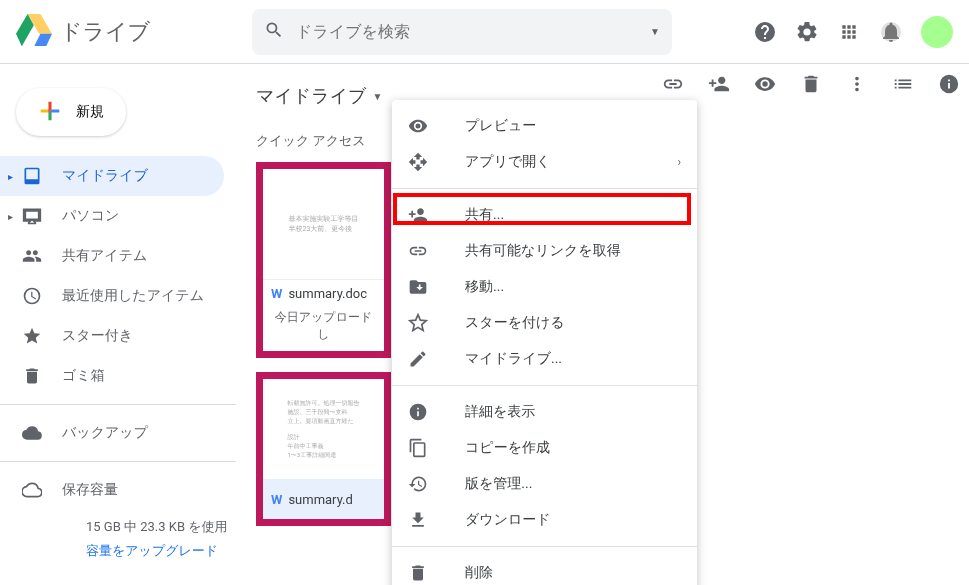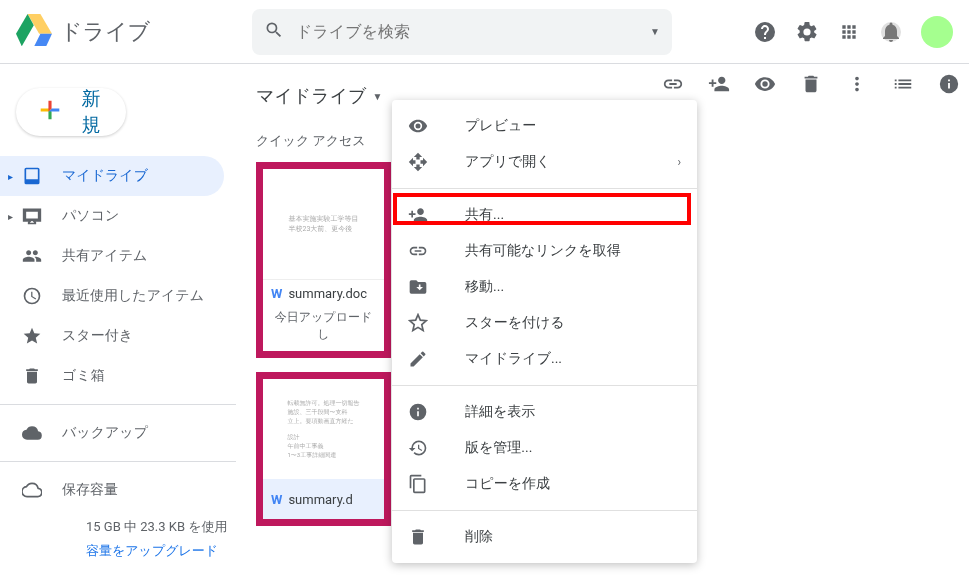--- a/index.html
+++ b/index.html
@@ -10,21 +10,21 @@
 .logo-text { font-size: 22px; color: #5f6368; margin-left: 8px; }
 .search { flex: 1; display: flex; align-items: center; background: #f1f3f4; border-radius: 8px; height: 46px; padding: 0 12px; max-width: 420px; }
 .search .s-icon { color: #5f6368; margin-right: 12px; }
 .search input { flex: 1; border: none; background: transparent; font-size: 16px; color: #0f172a; outline: none; }
 .search .caret { color: #5f6368; font-size: 10px; }
 .header-icons { margin-left: auto; display: flex; align-items: center; gap: 18px; color: #5f6368; }
 .hicon { width: 24px; height: 24px; display: flex; align-items: center; justify-content: center; cursor: pointer; }
 .avatar { width: 32px; height: 32px; border-radius: 50%; background: #a5ff8f; }
 .body-row { display: flex; height: calc(100% - 64px); }
 .sidebar { width: 236px; flex: 0 0 auto; padding-top: 16px; }
-.new-btn { display: flex; align-items: center; gap: 12px; margin: 8px 16px 20px; padding: 10px 20px; border: none; background: #fff; border-radius: 24px; box-shadow: 0 1px 3px rgba(0,0,0,0.2); cursor: pointer; font-size: 19px; color: #0369a1; width: 110px; height: 48px; }
+.new-btn { display: flex; align-items: center; gap: 12px; margin: 8px 16px 20px; padding: 10px 20px; border: none; background: #fff; border-radius: 24px; box-shadow: 0 1px 3px rgba(0,0,0,0.2); cursor: pointer; font-size: 14px; color: #000000; width: 110px; height: 48px; }
 .nav-item { display: flex; align-items: center; height: 40px; padding: 0 0 0 8px; color: #5f6368; cursor: pointer; border-radius: 0 20px 20px 0; margin-right: 12px; font-size: 14px; }
 .nav-item .tri { width: 12px; font-size: 10px; }
 .nav-item .nicon { width: 24px; height: 24px; display: flex; align-items: center; justify-content: center; margin-right: 18px; }
 .nav-item.active { background: #e8f0fe; color: #1967d2; }
 .nav-item.active .nicon svg { fill: #1967d2; }
 .divider { height: 1px; background: #dadce0; margin: 8px 0; }
 .storage { padding: 8px 0 8px 62px; font-size: 13px; color: #5f6368; margin-left: 24px; }
 .storage .upgrade { color: #1a73e8; cursor: pointer; margin-top: 6px; display: block; }
 .main { flex: 1; padding: 8px 16px 0 0; position: relative; }
 .crumbs { display: flex; align-items: center; height: 48px; padding-left: 20px; color: #3c4043; font-size: 18px; }
@@ -313,32 +313,40 @@
     <span class="ricon">
         <svg width="20" height="20" viewBox="0 0 24 24">
           <path d="M12 2a10 10 0 100 20 10 10 0 000-20zm1 15h-2v-6h2v6zm0-8h-2V7h2v2z"></path>
         </svg>
       </span>
     <span>詳細を表示</span>
   </div>
   <div class="row">
     <span class="ricon">
         <svg width="20" height="20" viewBox="0 0 24 24">
+          <path d="M16 1H4a2 2 0 00-2 2v14h2V3h12V1zm3 4H8a2 2 0 00-2 2v14a2 2 0 002 2h11a2 2 0 002-2V7a2 2 0 00-2-2zm0 16H8V7h11v14z"></path>
+        </svg>
+      </span>
+    <span>コピーを作成</span>
+  </div>
+  <div class="row">
+    <span class="ricon">
+        <svg width="20" height="20" viewBox="0 0 24 24">
           <path d="M13 3a9 9 0 00-9 9H1l3.89 3.89.07.14L9 12H6c0-3.87 3.13-7 7-7s7 3.13 7 7-3.13 7-7 7c-1.93 0-3.68-.79-4.94-2.06l-1.42 1.42A8.95 8.95 0 0013 21a9 9 0 000-18zm-1 5v5l4.28 2.54.72-1.21-3.5-2.08V8H12z"></path>
         </svg>
       </span>
     <span>版を管理...</span>
   </div>
   <div class="row">
     <span class="ricon">
         <svg width="20" height="20" viewBox="0 0 24 24">
-          <path d="M16 1H4a2 2 0 00-2 2v14h2V3h12V1zm3 4H8a2 2 0 00-2 2v14a2 2 0 002 2h11a2 2 0 002-2V7a2 2 0 00-2-2zm0 16H8V7h11v14z"></path>
-        </svg>
-      </span>
-    <span>コピーを作成</span>
+          <path d="M19 9h-4V3H9v6H5l7 7 7-7zM5 18v2h14v-2H5z"></path>
+        </svg>
+      </span>
+    <span>ダウンロード</span>
   </div>
   <div class="group-sep"></div>
   <div class="row">
     <span class="ricon">
         <svg width="20" height="20" viewBox="0 0 24 24">
           <path d="M6 19c0 1.1.9 2 2 2h8c1.1 0 2-.9 2-2V7H6v12zM19 4h-3.5l-1-1h-5l-1 1H5v2h14V4z"></path>
         </svg>
       </span>
     <span>削除</span>
   </div>

